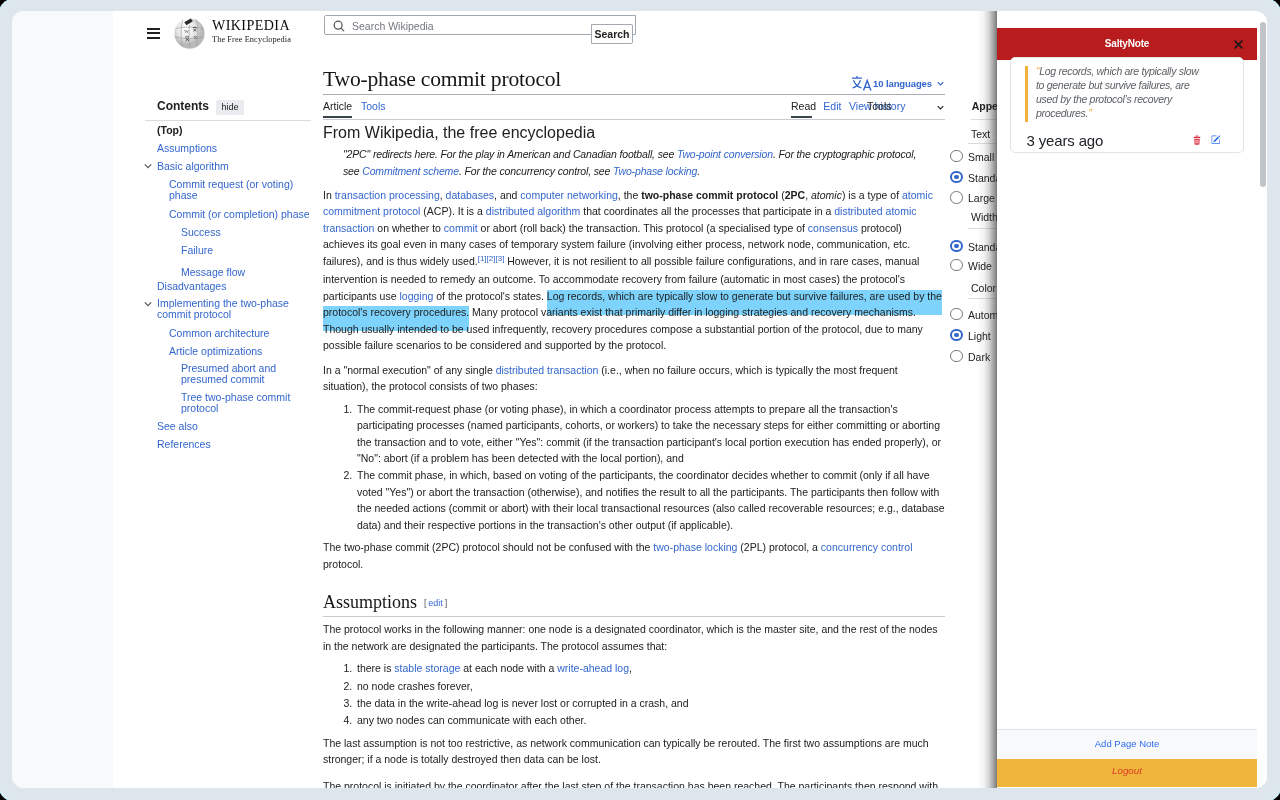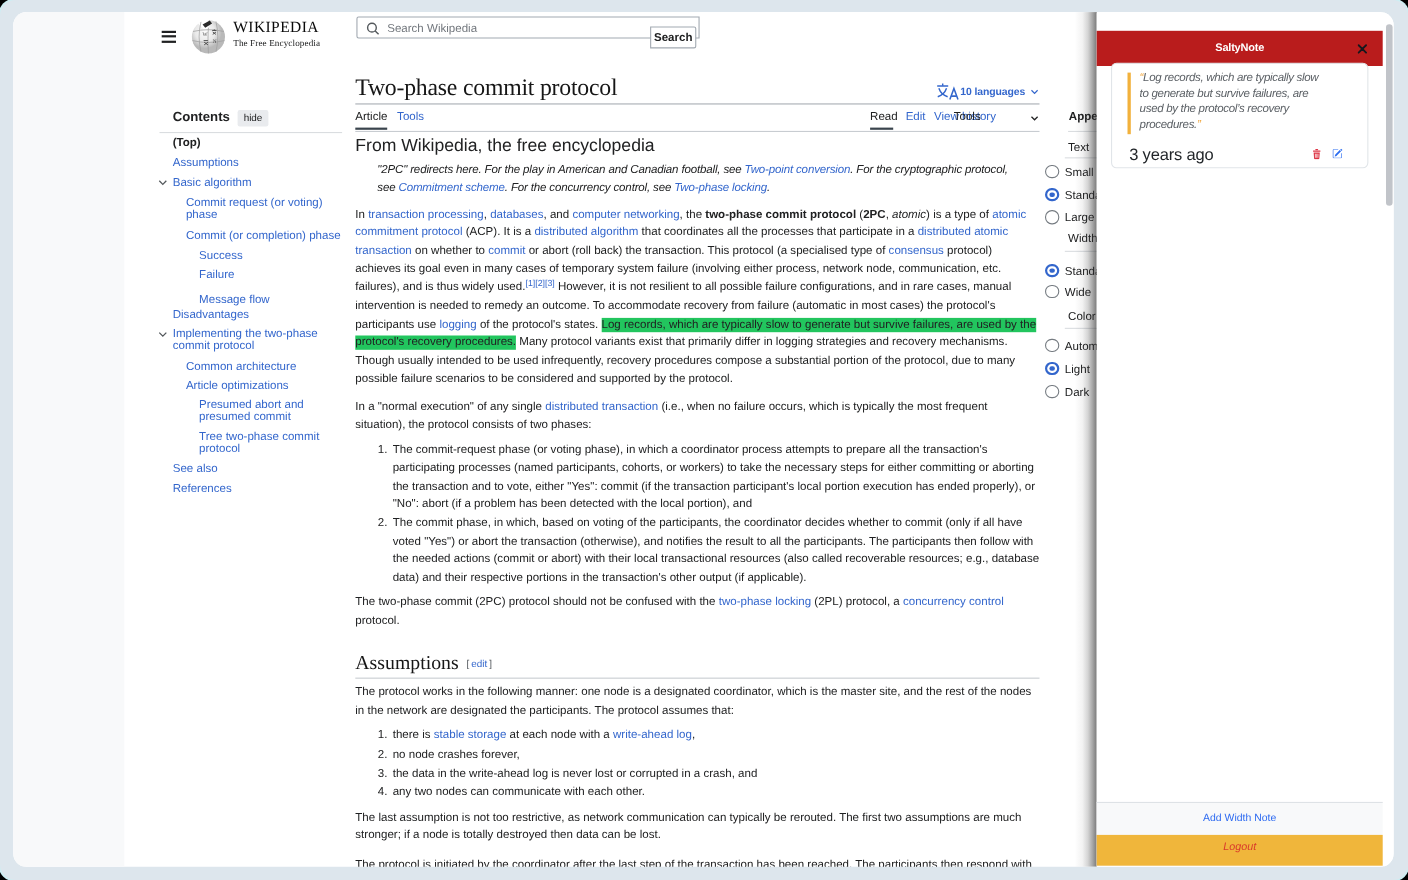--- a/index.html
+++ b/index.html
@@ -12,21 +12,21 @@
 .hline{position:absolute;height:2px;background:#202122;width:13px;left:134.8px}
 #logo-text{position:absolute;left:200px;top:7px;color:#000}
 .searchbox{position:absolute;left:312px;top:4px;width:312px;height:20px;border:1px solid #a2a9b1;border-radius:2px 0 0 2px;background:#fff}
 .searchbtn{position:absolute;left:579px;top:13px;width:42px;height:20px;border:1px solid #a2a9b1;border-radius:0 2px 2px 0;background:#fff;font-size:10.5px;font-weight:bold;color:#202122;text-align:center;line-height:18px}
 .toc{font-size:10.5px}
 .toc a{color:#3366cc}
 .toc .two{line-height:11px}
 .p{position:absolute;left:311px;font-size:10.5px;line-height:16.5px;white-space:nowrap;color:#202122}
 .li{position:absolute;left:345px;font-size:10.5px;line-height:16.5px;white-space:nowrap;color:#202122}
 .num{position:absolute;left:-13.5px}
-.hl{background:#22c55e;padding-bottom:1px}
+.hl{background:#7dd3fc;padding-bottom:13px}
 sup{font-size:8px;vertical-align:baseline;position:relative;top:-3.5px}
 .tab{position:absolute;top:89.2px;font-size:10.5px;color:#202122}
 #panel{position:absolute;left:985px;top:1px;width:260px;height:775.5px;background:#fff}
 #phead{position:absolute;left:0;top:16px;width:260px;height:31.5px;background:#b91c1c}
 #pfoot{position:absolute;left:0;top:717px;width:260px;height:30.2px;background:#f8f9fa;border-top:1px solid #dee2e6;text-align:center}
 #plogout{position:absolute;left:0;top:747.2px;width:260px;height:28.3px;background:#f0b63b;text-align:center}
 #shadow{position:absolute;left:965px;top:0;width:20px;height:777px;background:linear-gradient(to right,rgba(40,40,40,0) 0%,rgba(40,40,40,0.06) 35%,rgba(40,40,40,0.2) 60%,rgba(40,40,40,0.42) 82%,rgba(40,40,40,0.62) 100%)}
 #sbar{position:absolute;left:1245.5px;top:0;width:9.5px;height:777px;background:#fff}
 #sthumb{position:absolute;left:1247.5px;top:11px;width:6px;height:165px;background:#c1c4c9;border-radius:3px}
 .card{position:absolute;left:13px;top:45px;width:234px;height:95.5px;border:1px solid #e1e5e9;border-radius:5px;background:#fff}
@@ -233,19 +233,19 @@
           <g stroke="#fff" stroke-width="0.8" fill="none">
             <path d="M3.55 5.4 v4.6 M5 5.4 v4.6 M6.45 5.4 v4.6"></path>
           </g>
         </svg>
 <svg class="abs" style="left:200px;top:76.5px" width="9.5" height="9.5" viewBox="0 0 16 16" fill="#2b6cf0">
           <path d="M15.502 1.94a.5.5 0 0 1 0 .706L14.459 3.69l-2-2L13.502.646a.5.5 0 0 1 .707 0l1.293 1.293zm-1.75 2.456-2-2L4.939 9.21a.5.5 0 0 0-.121.196l-.805 2.414a.25.25 0 0 0 .316.316l2.414-.805a.5.5 0 0 0 .196-.12l6.813-6.814z"></path>
           <path d="M1 13.5A1.5 1.5 0 0 0 2.5 15h11a1.5 1.5 0 0 0 1.5-1.5v-6a.5.5 0 0 0-1 0v6a.5.5 0 0 1-.5.5h-11a.5.5 0 0 1-.5-.5v-11a.5.5 0 0 1 .5-.5H9a.5.5 0 0 0 0-1H2.5A1.5 1.5 0 0 0 1 2.5v11z"></path>
         </svg>
 </div>
 <div id="pfoot"></div>
-      <span class="abs" style="left:0;top:726.5px;width:260px;text-align:center;font-size:9.5px;line-height:10px;color:#2e6bf1">Add Width Note</span>
+      <span class="abs" style="left:0;top:726.5px;width:260px;text-align:center;font-size:9.5px;line-height:10px;color:#2e6bf1">Add Page Note</span>
 <div id="plogout"></div>
       <span class="abs" style="left:0;top:754px;width:260px;text-align:center;font-size:9.8px;line-height:10px;color:#d93a2b;font-style:italic">Logout</span>
 </div>
 <div id="sbar"></div>
 <div id="sthumb"></div>
 </div>
 
 </body></html>

